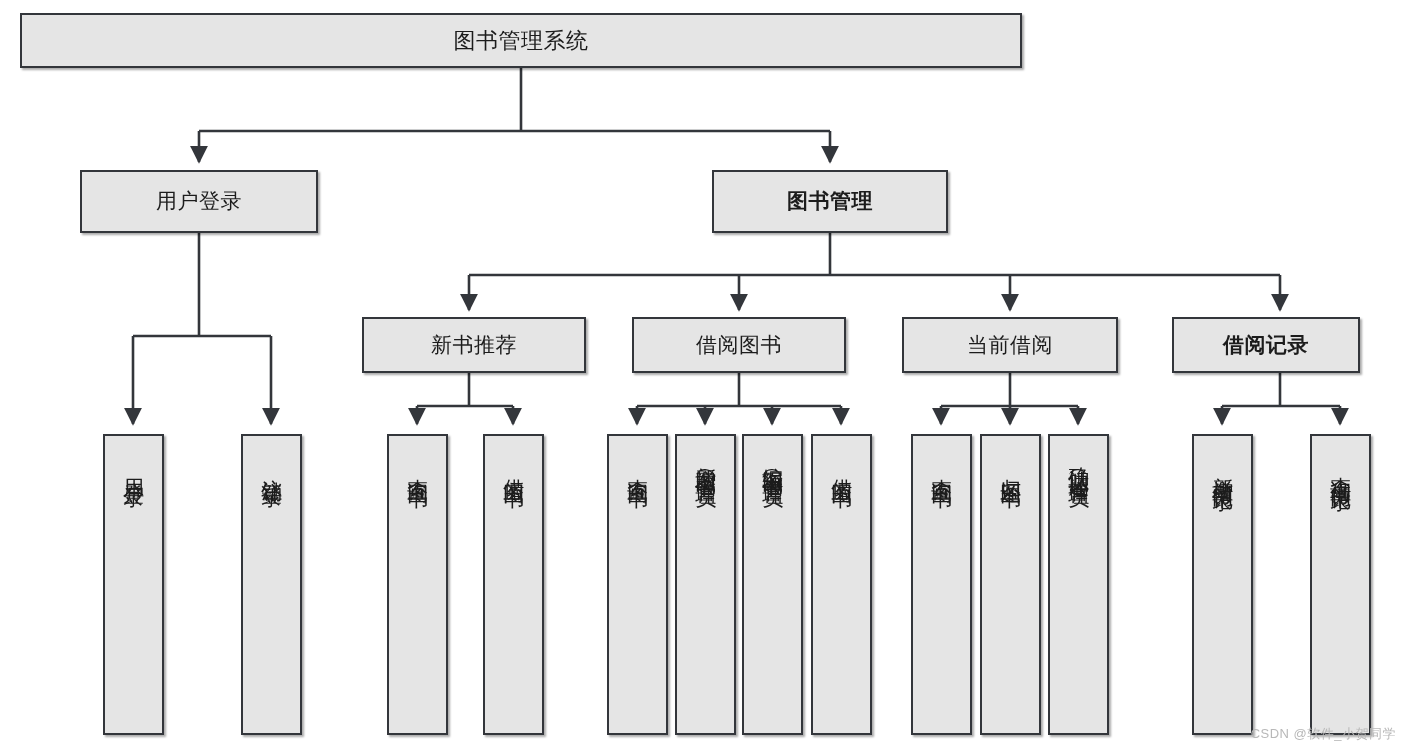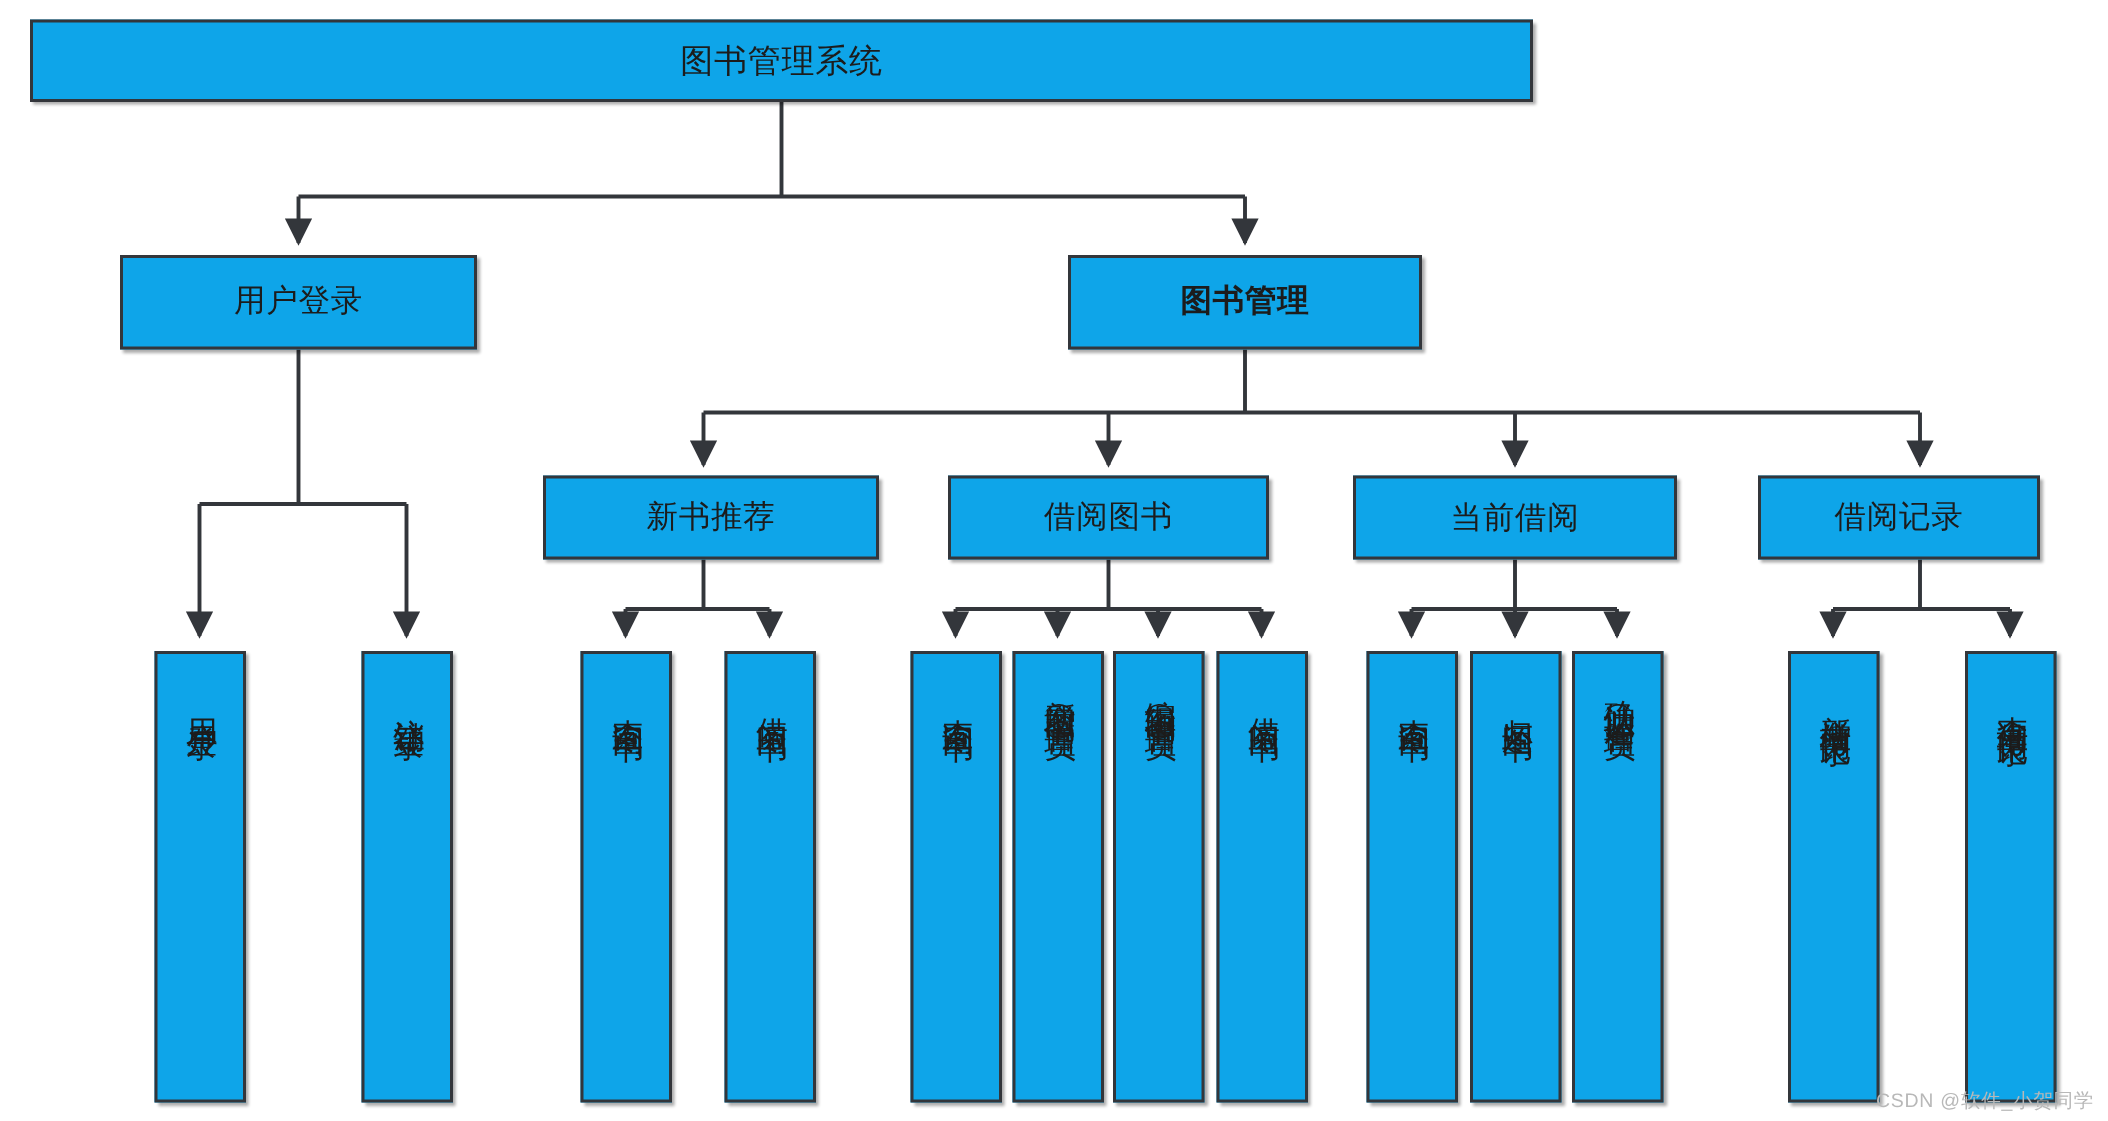--- a/index.html
+++ b/index.html
@@ -22,21 +22,21 @@
   #connectors {
     position: absolute;
     left: 0;
     top: 0;
     width: 1405px;
     height: 747px;
   }
   .node {
     position: absolute;
     box-sizing: border-box;
-    background: #0ea5e9;
+    background: #e5e5e5;
     border: 2px solid #33363b;
     box-shadow: 2px 2px 2px rgba(0,0,0,0.33);
     display: flex;
     align-items: center;
     justify-content: center;
     z-index: 2;
   }
   .node-label {
     font-size: 21px;
     line-height: 1.15;
@@ -142,25 +142,25 @@
   </div>
 
   <div class="node tier3" style="left:362px; top:317px; width:224px; height:56px;">
     <span class="node-label">新书推荐</span>
   </div>
 
   <div class="node tier3" style="left:632px; top:317px; width:214px; height:56px;">
     <span class="node-label">借阅图书</span>
   </div>
 
-  <div class="node tier3" style="left:902px; top:317px; width:216px; height:56px;font-family:Liberation Serif, serif;">
+  <div class="node tier3" style="left:902px; top:317px; width:216px; height:56px;">
     <span class="node-label">当前借阅</span>
   </div>
 
-  <div class="node tier3" style="left:1172px; top:317px; width:188px; height:56px;">
+  <div class="node tier3" style="left:1172px; top:317px; width:188px; height:56px;font-weight:bold;">
     <span class="node-label">借阅记录</span>
   </div>
 
   <div class="node vertical" style="left:103px; top:434px; width:61px; height:301px;">
     <span class="node-label">用户登录</span>
   </div>
 
   <div class="node vertical" style="left:241px; top:434px; width:61px; height:301px;">
     <span class="node-label">注销登录</span>
   </div>

